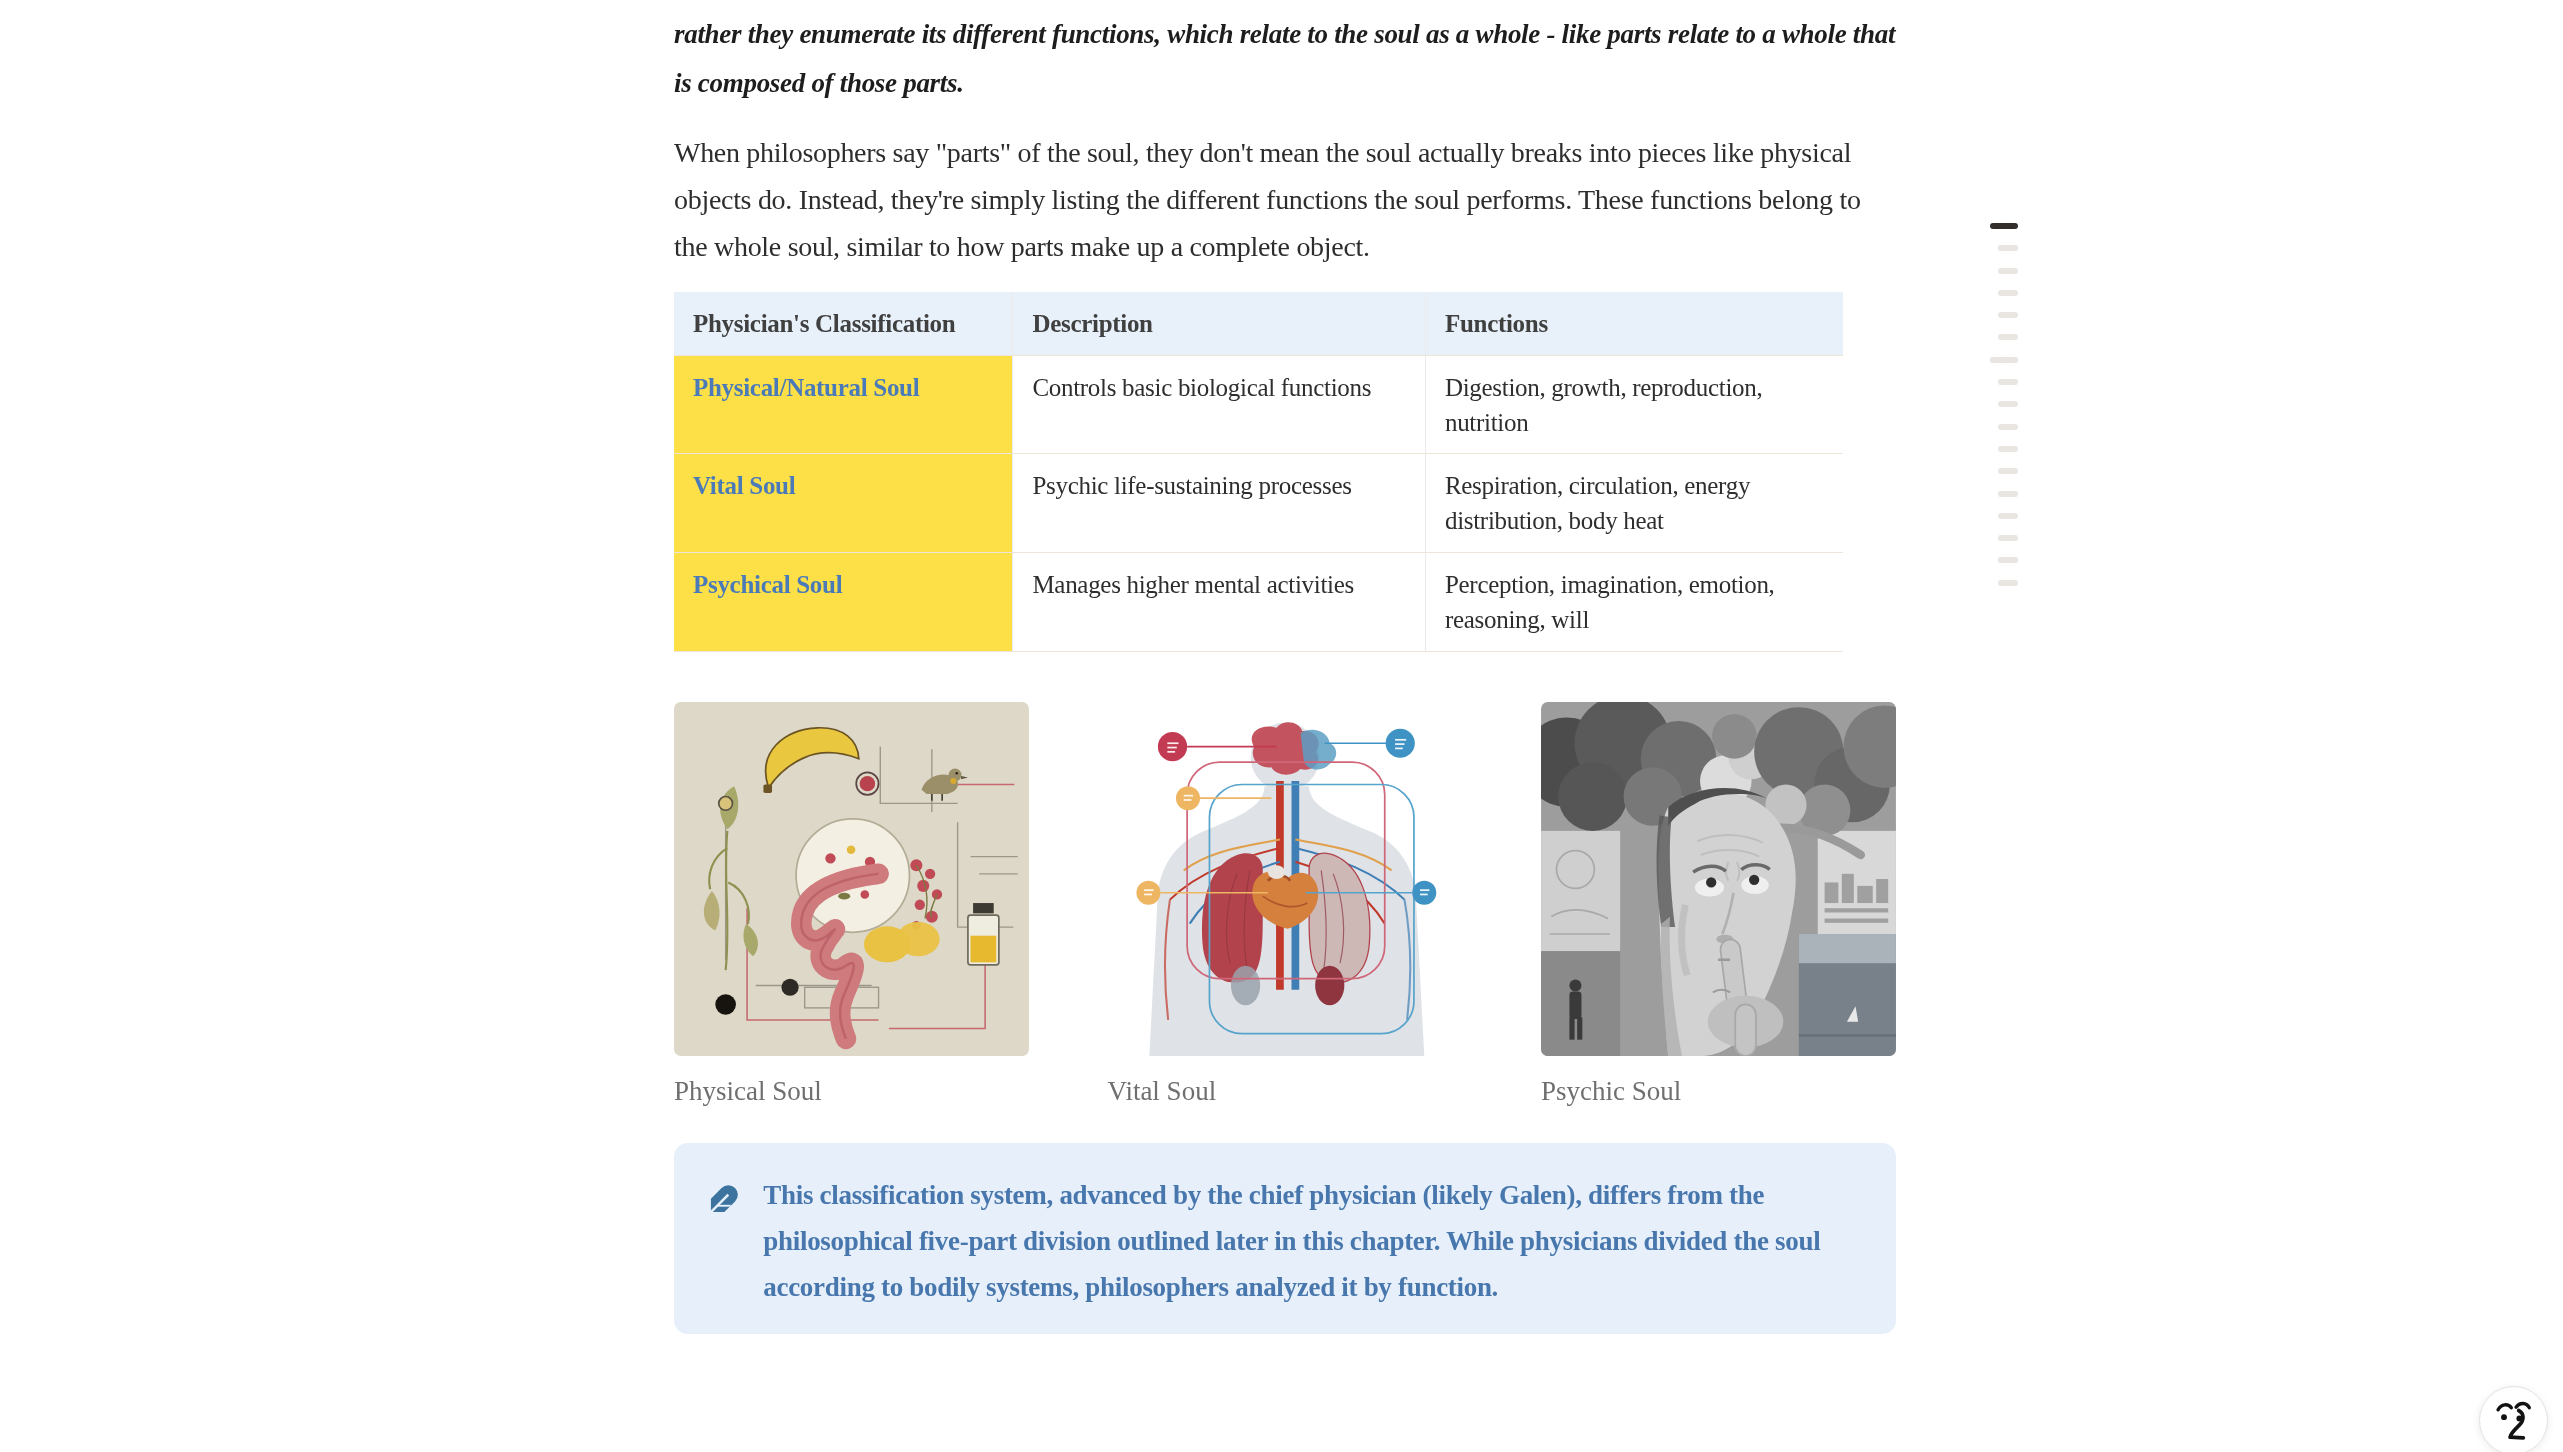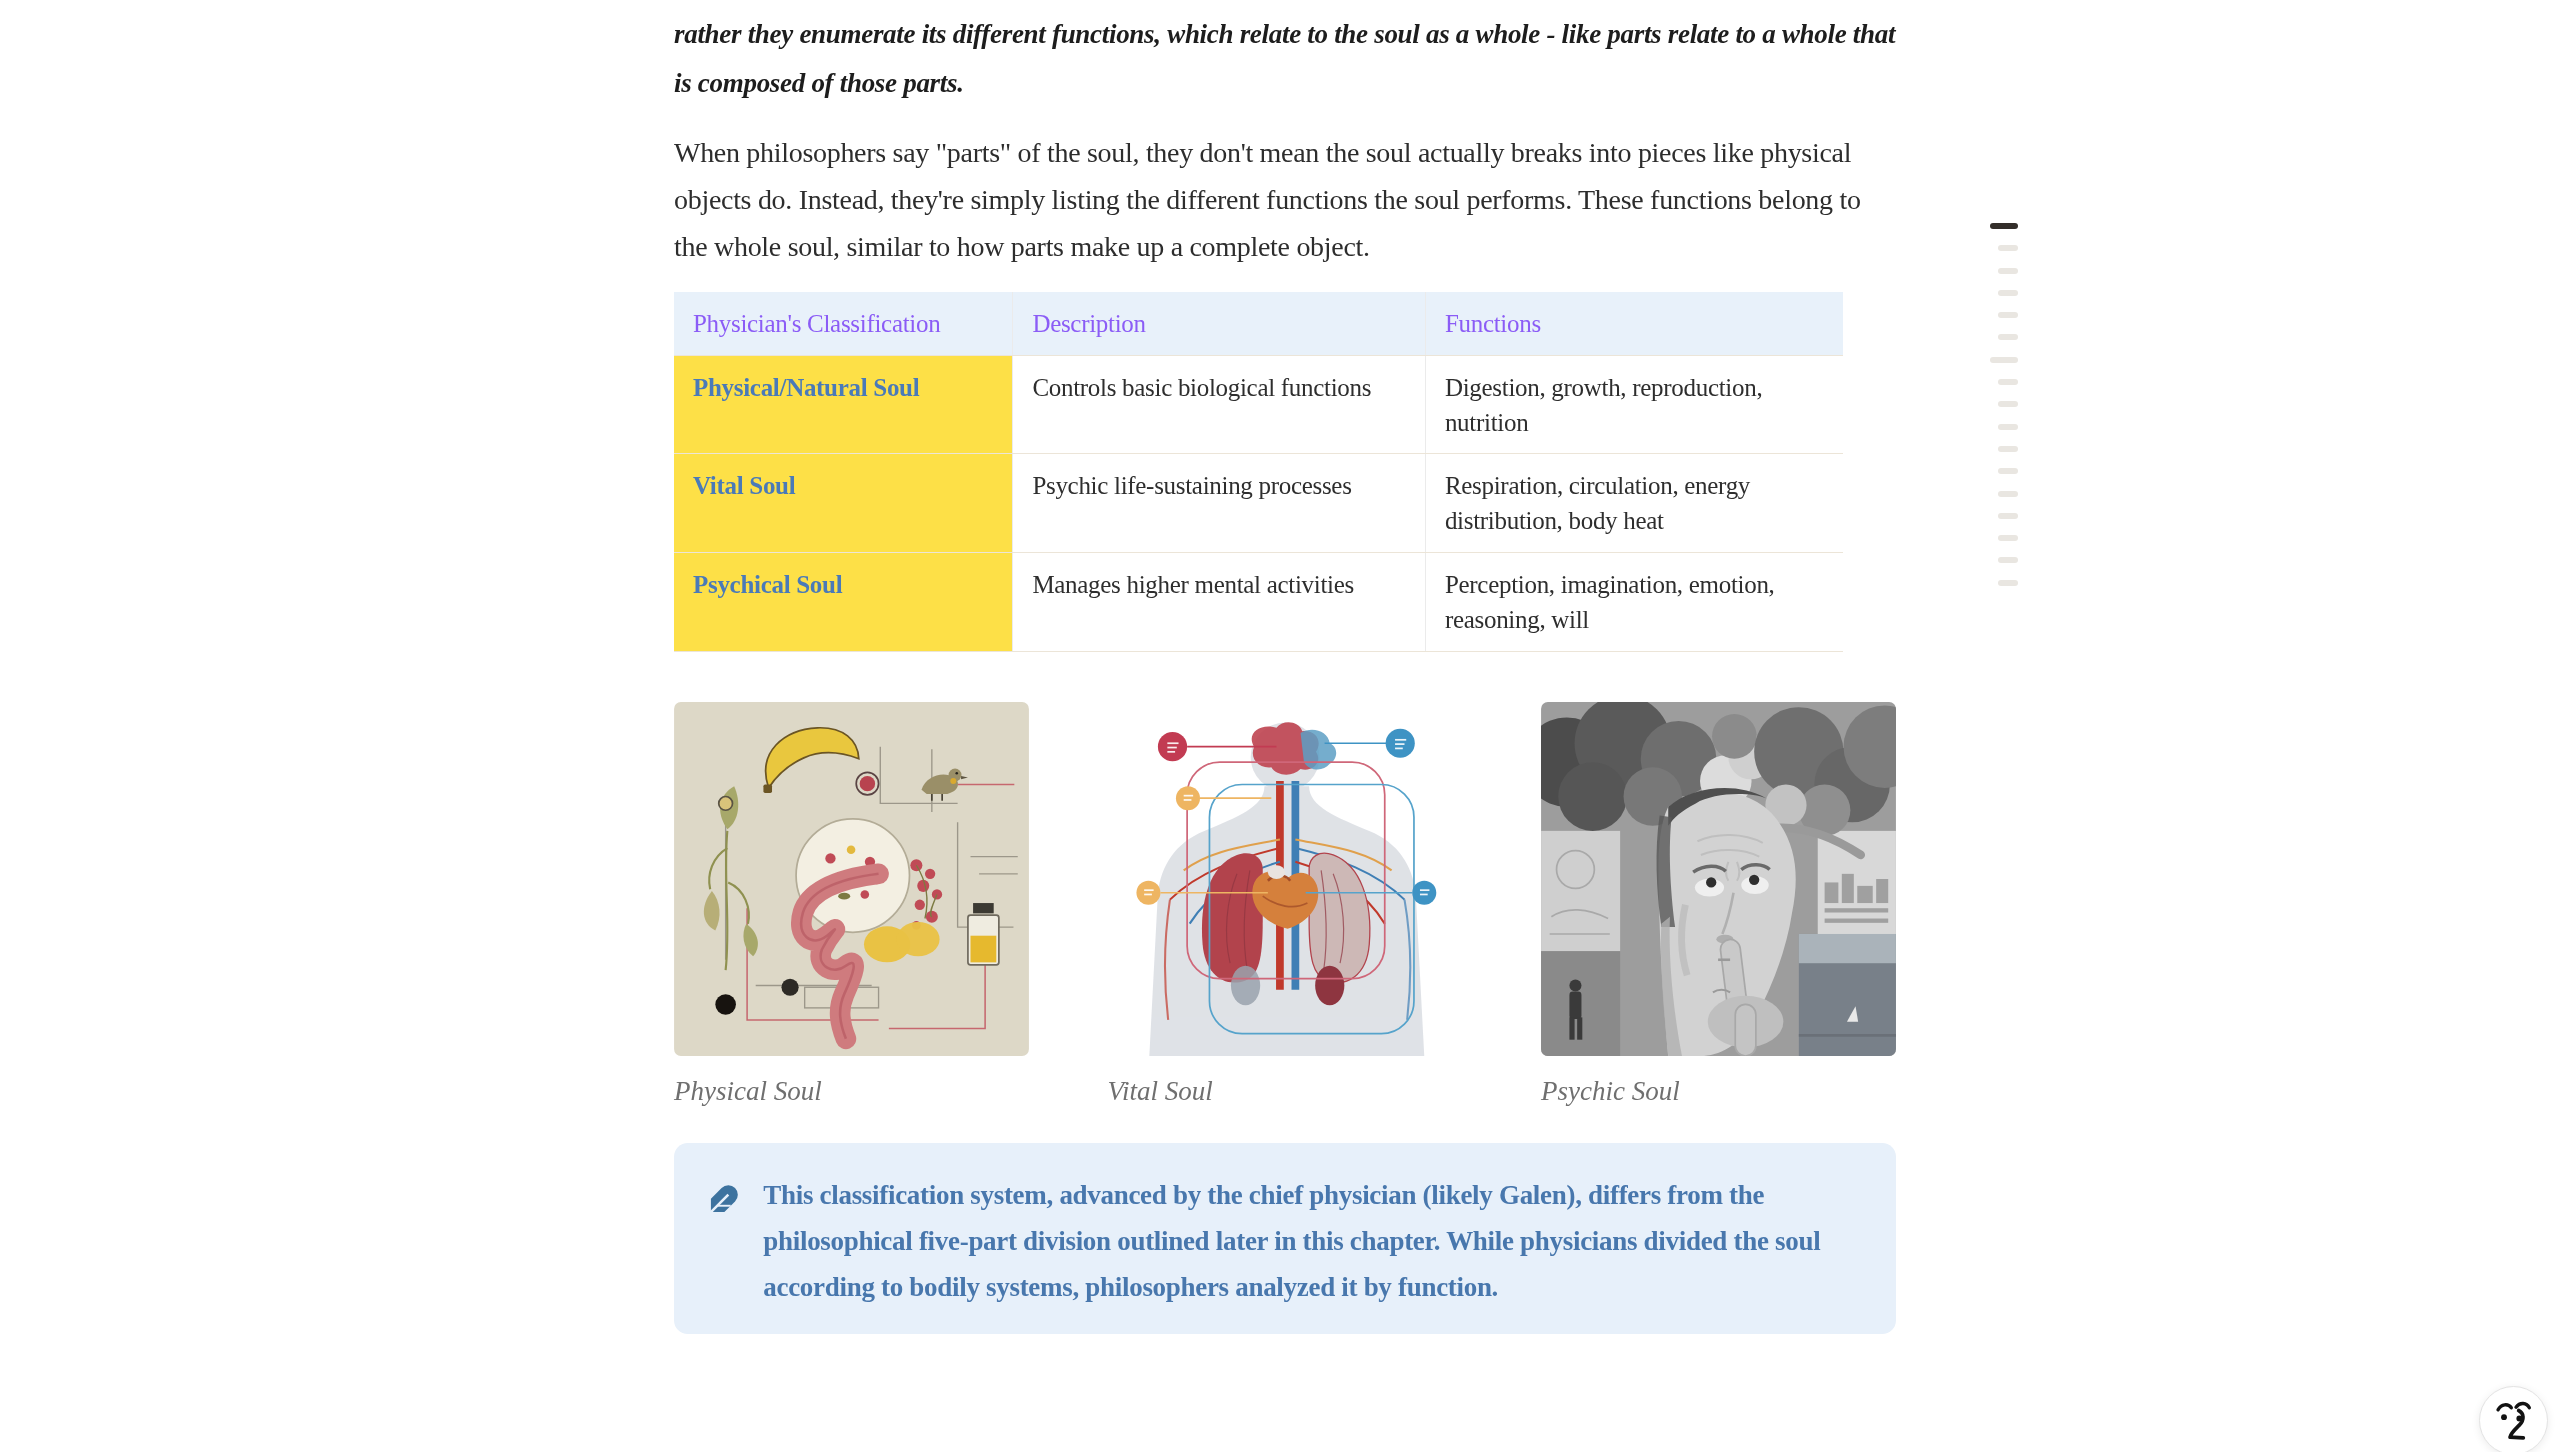--- a/index.html
+++ b/index.html
@@ -15,31 +15,31 @@
   .quote-clip { height:10.3px; overflow:hidden; }
   .quote-clip > span { display:block; margin-top:-39px; line-height:49px; white-space:nowrap; }
 
   .para { margin-top:20.6px; font-size:28px; line-height:47px; color:#2d2d2d; letter-spacing:-0.3px; }
 
   
   table.souls { margin-top:22.3px; border-collapse:collapse; width:1169px;
                 font-size:25px; line-height:35px; letter-spacing:-0.3px; }
   table.souls th, table.souls td { text-align:left; vertical-align:top;
                 padding:13.8px 19px; border-bottom:1.7px solid #ece5d8; }
-  table.souls th { background:#e8f1fa; color:#8b5cf6; font-weight:400; white-space:nowrap; }
+  table.souls th { background:#e8f1fa; color:#404040; font-weight:700; white-space:nowrap; }
   table.souls td { color:#2e2e2e; background:#fff; }
   table.souls td.rowhead { background:#fde047; color:#4a7ab8; font-weight:700; white-space:nowrap; }
   table.souls th + th, table.souls td + td { border-left:1.7px solid #ebebeb; }
   table.souls col.c1 { width:339px; } table.souls col.c2 { width:413px; } table.souls col.c3 { width:418px; }
 
   
   .figures { margin-top:50px; display:flex; justify-content:space-between; width:1222px; }
   figure { width:355px; }
   .figimg { width:355px; height:354px; border-radius:6.9px; overflow:hidden; display:block; cursor:pointer; }
-  figcaption { margin-top:17px; font-size:27px; color:#6f6f6f; line-height:36px;font-style:italic; }
+  figcaption { margin-top:17px; font-size:27px; color:#6f6f6f; line-height:36px; }
 
   
   .callout { margin-top:34px; width:1222px; background:#e7f0fa; border-radius:13.8px;
              padding:29px 34px 24px 29px; display:flex; align-items:flex-start; }
   .callout .cicon { flex:0 0 38px; width:38px; height:38px; margin-top:10.3px; }
   .callout .ctext { margin-left:22.3px; font-size:27px; font-weight:700; color:#4877ad;
                     line-height:46px; letter-spacing:-0.3px; }
 
   
   .rail { position:absolute; top:223px; right:15.5px; width:28px;

